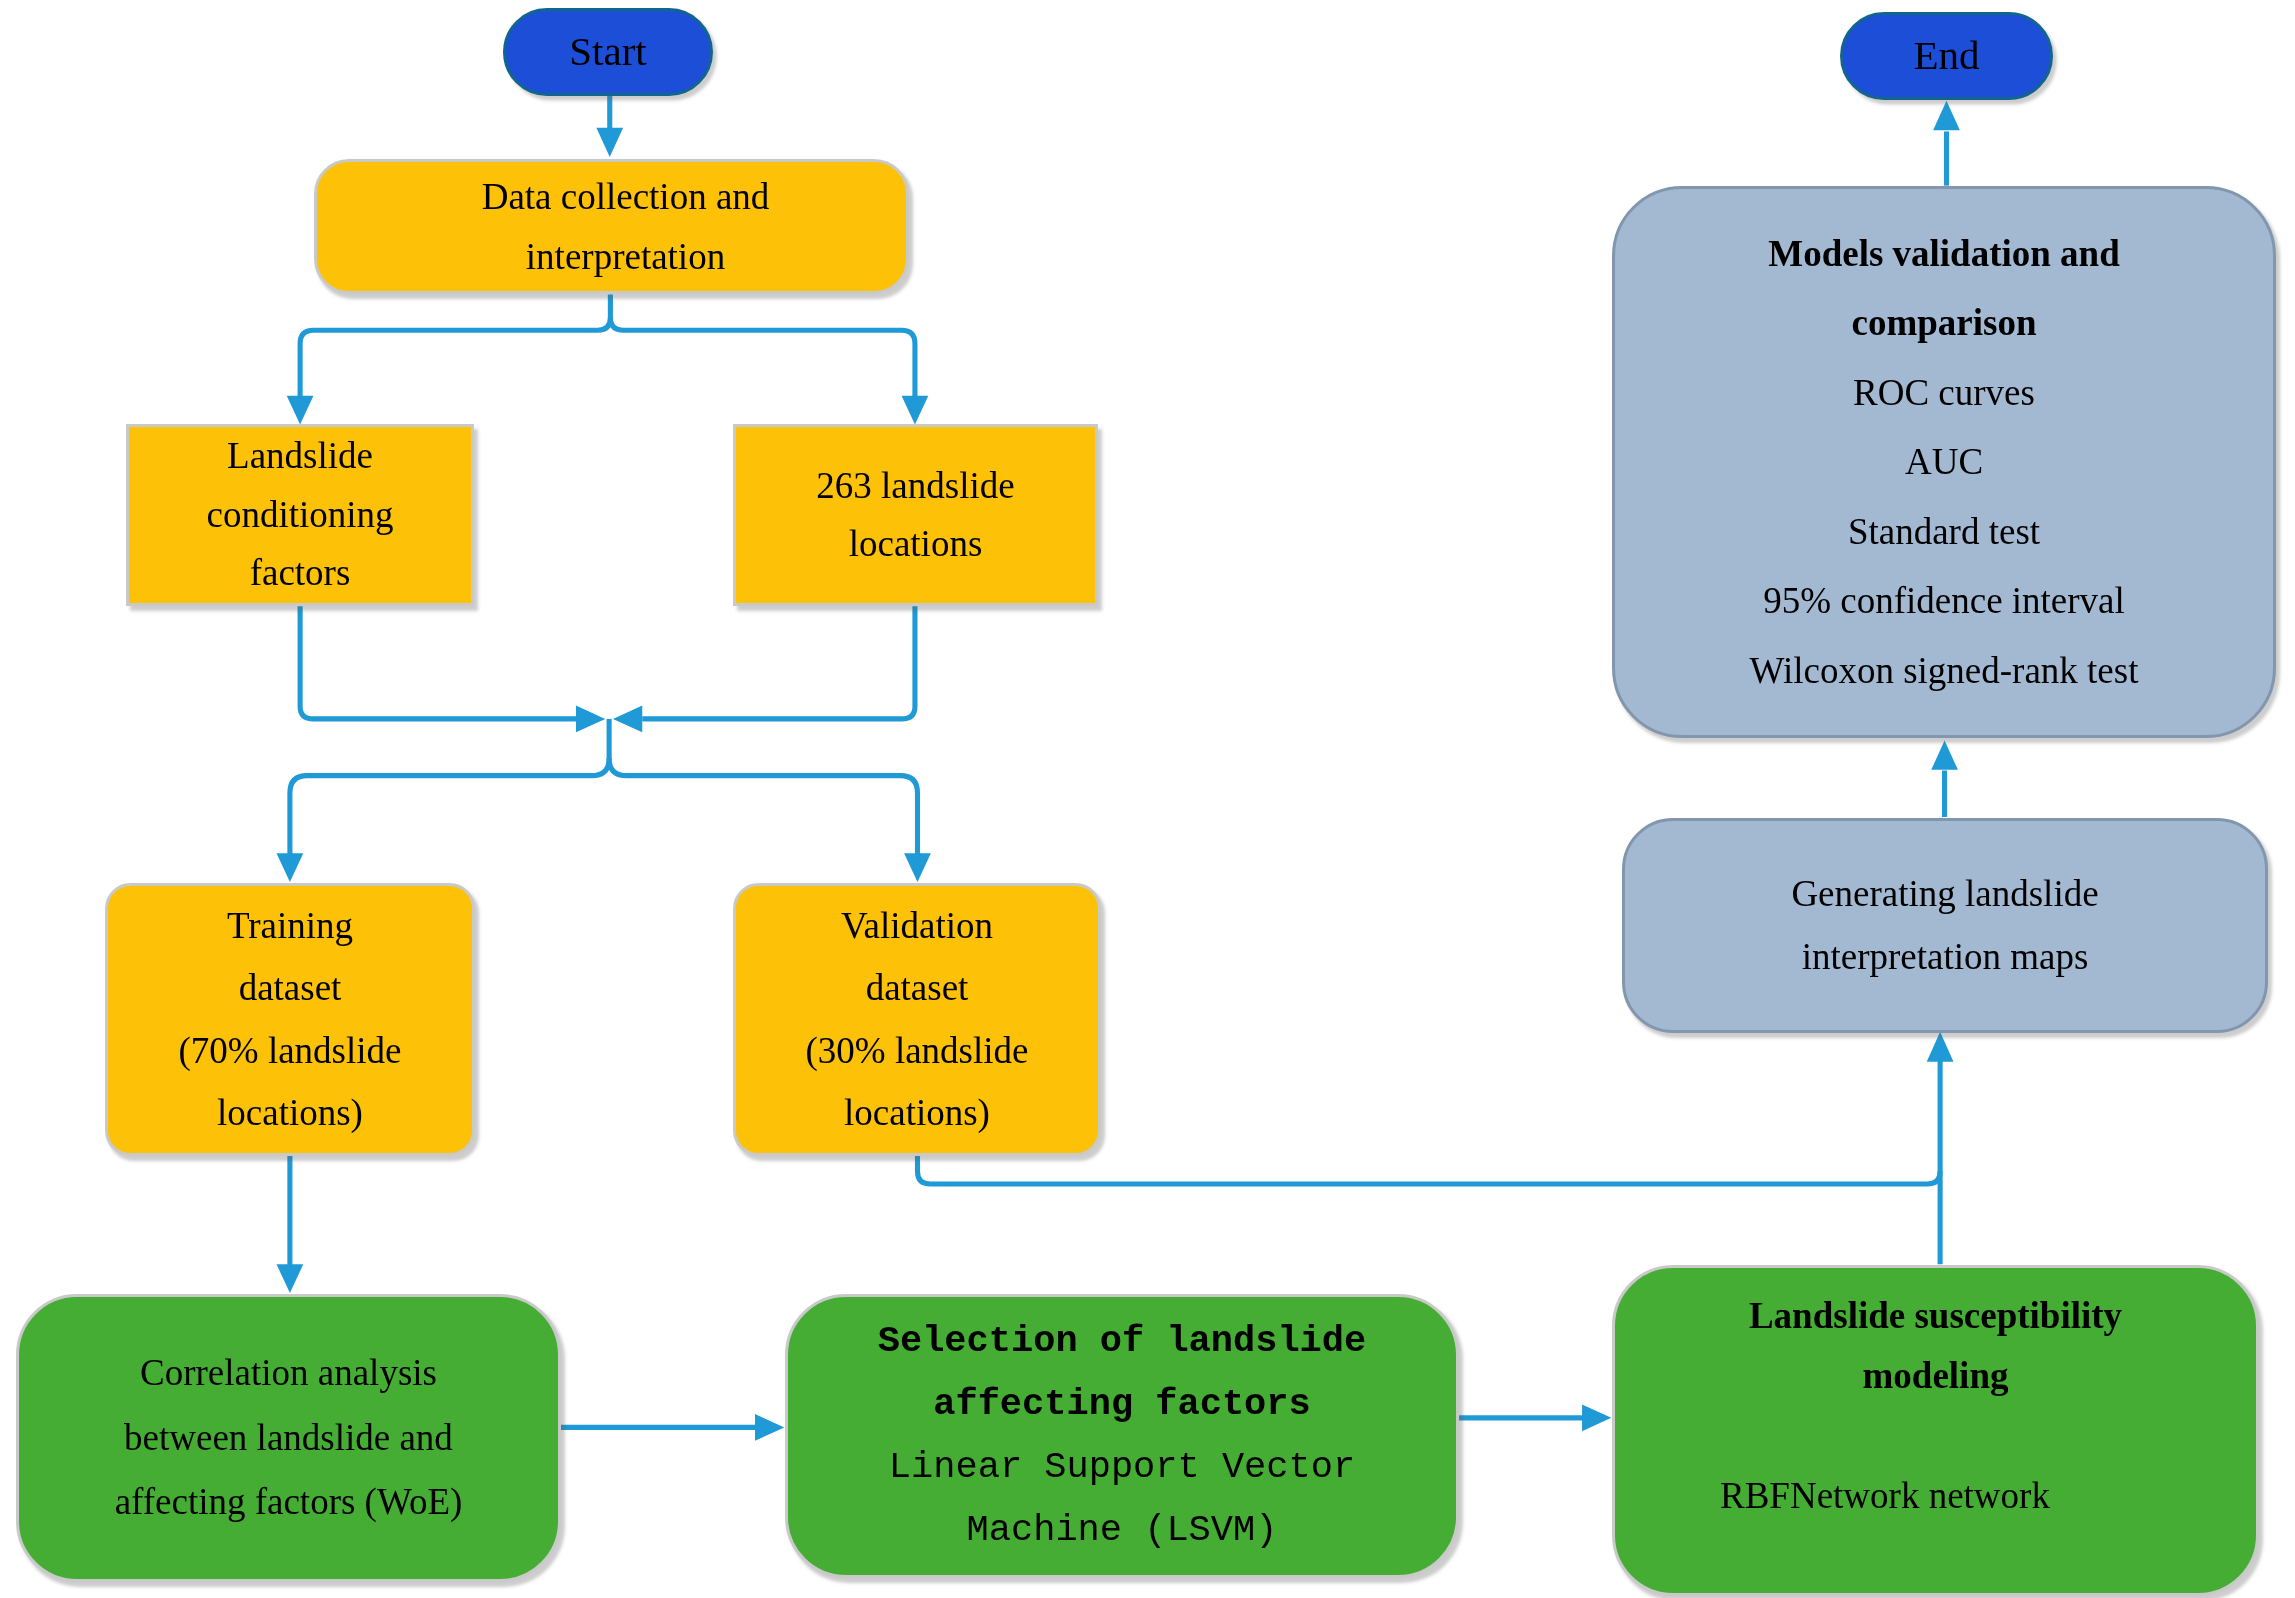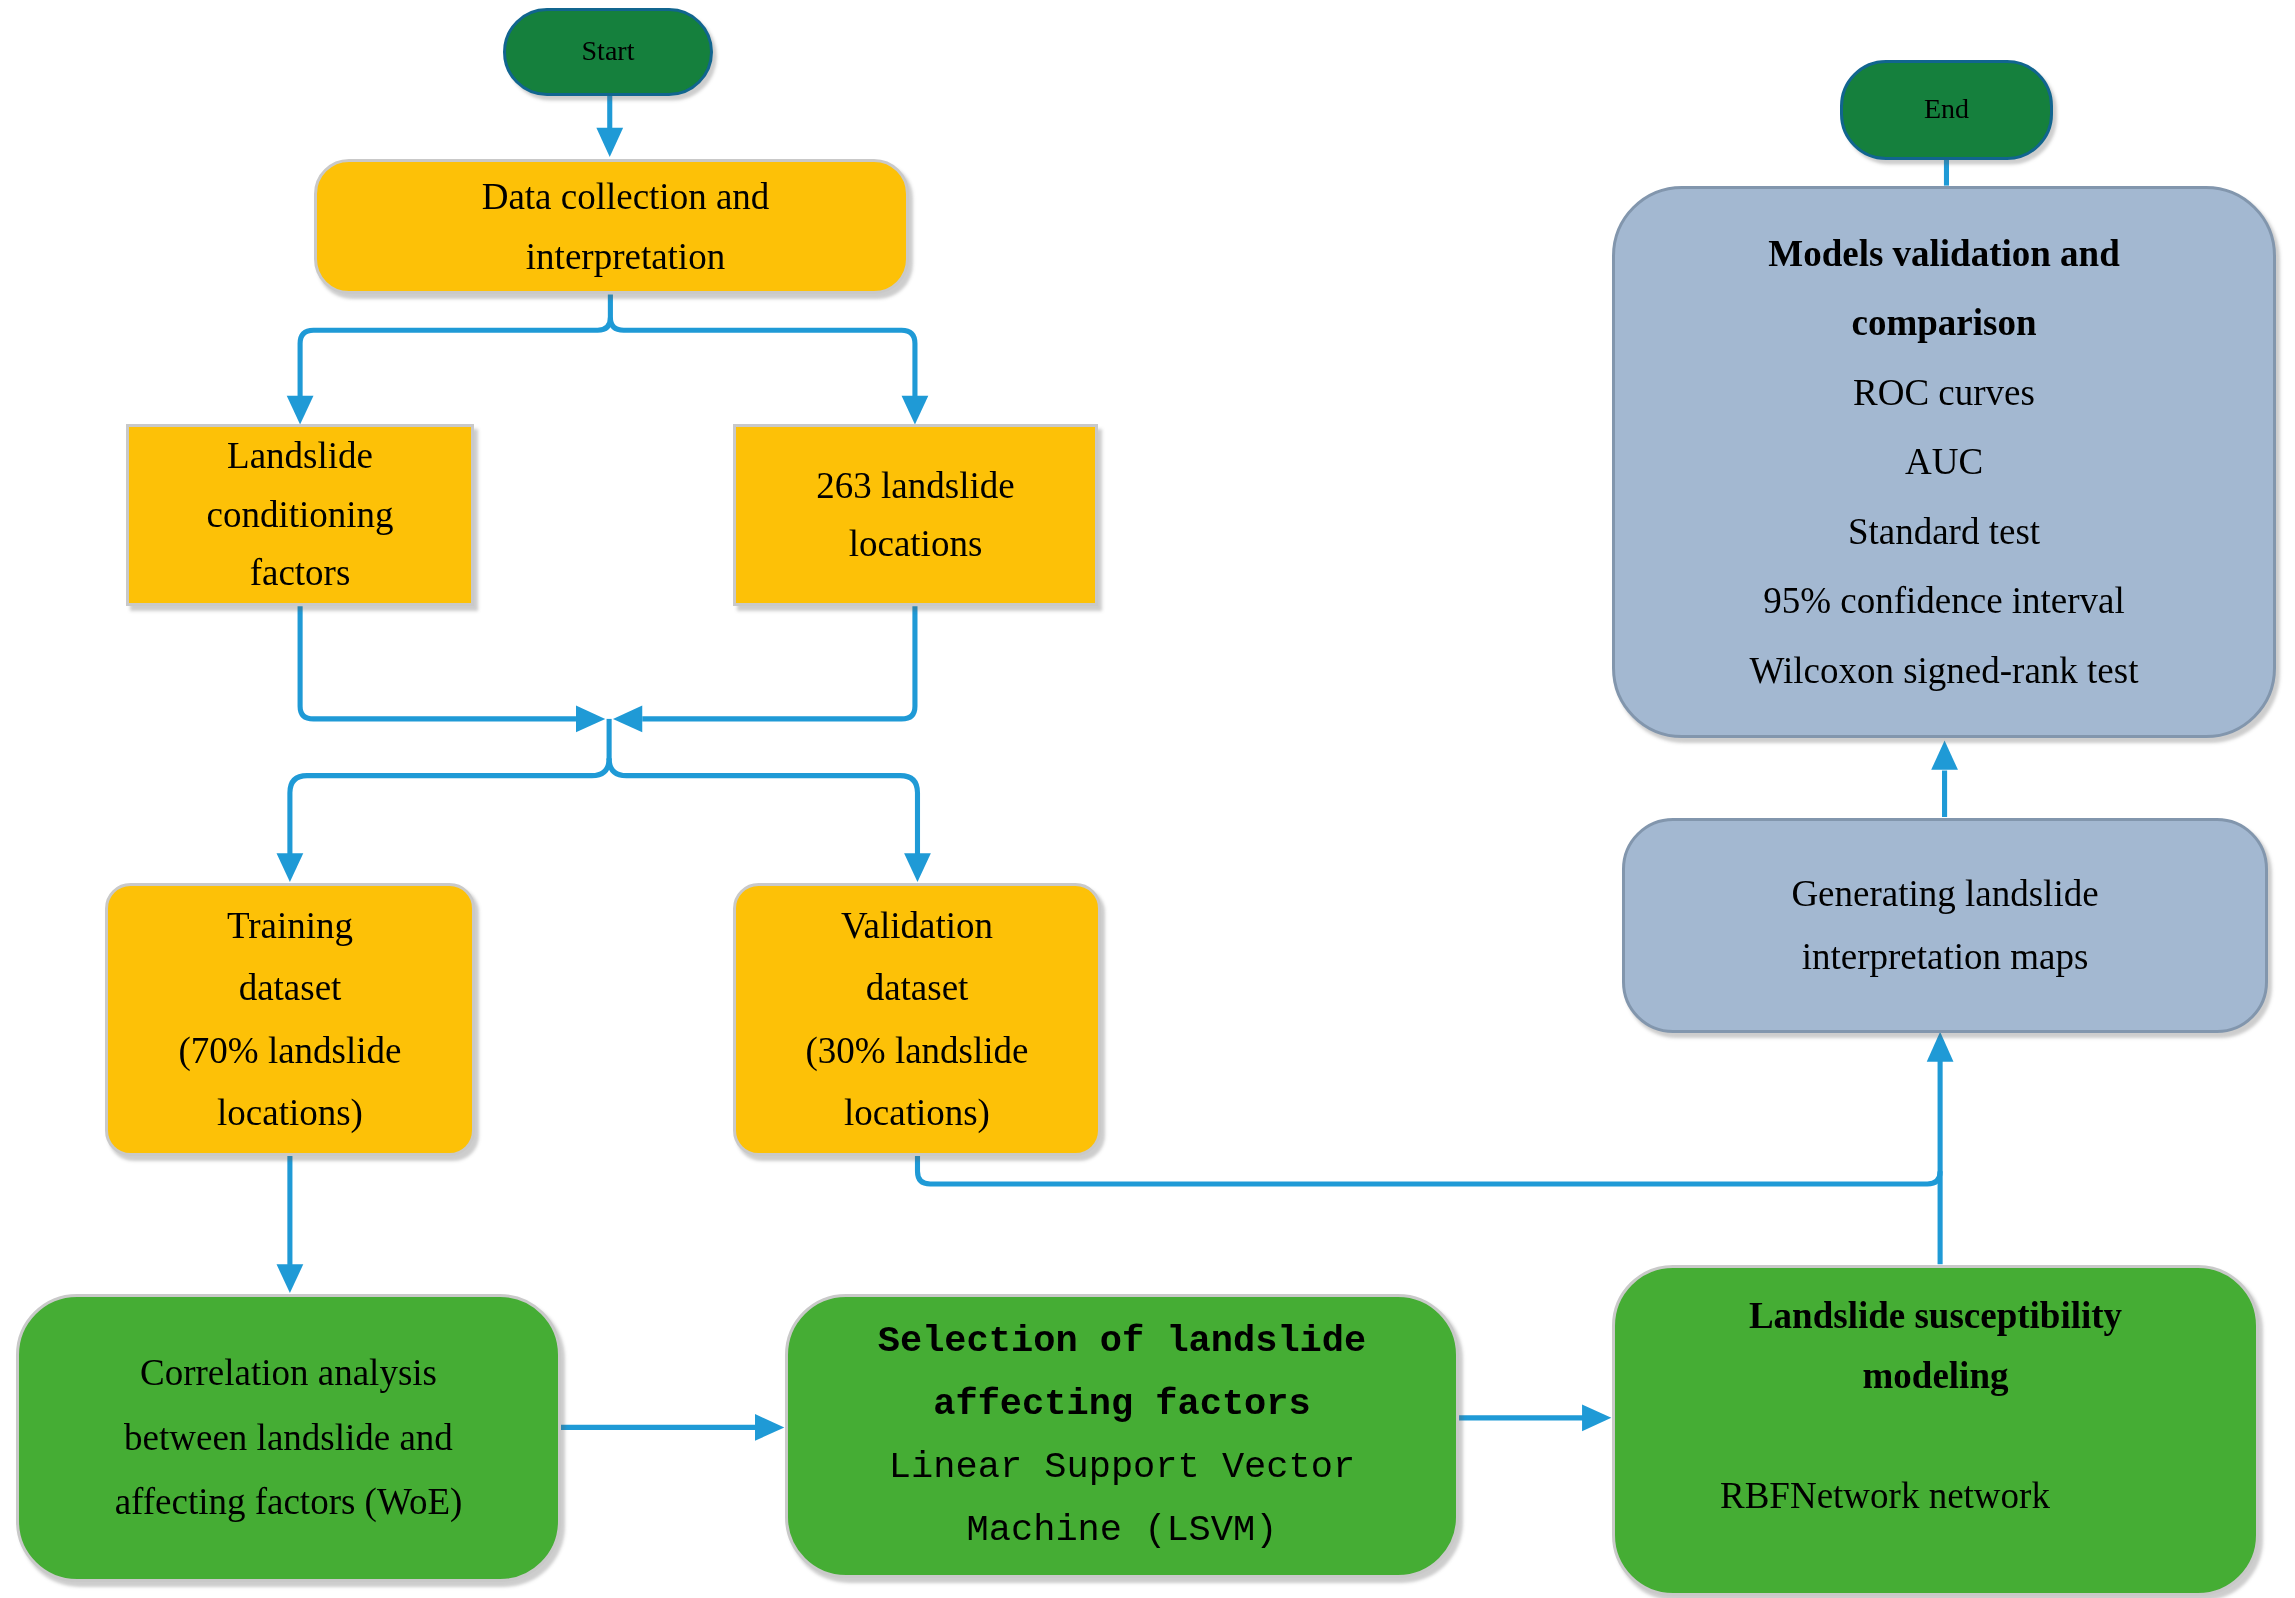--- a/index.html
+++ b/index.html
@@ -13,42 +13,42 @@
   #connector-layer{position:absolute;left:0;top:0;width:2295px;height:1599px;}
   .box{
     position:absolute;box-sizing:border-box;
     display:flex;flex-direction:column;align-items:center;justify-content:center;
     text-align:center;
     font-size:37px;line-height:1.6;
     white-space:pre-line;
   }
   .shadow{box-shadow:3.8px 4.5px 3.2px rgba(90,90,90,0.30);}
   .pill{
-    background:#15803d;border:3.8px solid #11658f;border-radius:46px;
-    font-size:28px;
+    background:#1d4ed8;border:3.8px solid #11658f;border-radius:46px;
+    font-size:41px;
   }
   .yellow{background:#fdc107;border:3.2px solid #c9c9c9;}
   .green{background:#45ad34;border:3.2px solid #c9c9c9;}
   .slate{background:#a3b8d1;border:3.2px solid #8296ad;}
   .bold{font-weight:bold;}
 
   
   #start        {left:503px;  top:7.6px;   width:210px;  height:88px;}
   #data-coll    {left:314px;  top:159px;  width:595px;  height:135px;  border-radius:35px; line-height:1.62;padding-left:28px;}
   #cond-factors {left:126px;  top:424px;  width:348px;  height:182px;  border-radius:0;    line-height:1.58;}
   #locations    {left:733px; top:424px;  width:365px;  height:182px;  border-radius:0;    line-height:1.58;}
   #training     {left:105px;  top:883px; width:370px;  height:273px;  border-radius:25.5px; line-height:1.68;justify-content:center;}
   #validation   {left:733px; top:883px; width:368px;  height:273px;  border-radius:25.5px; line-height:1.68;}
   #correlation  {left:16px;   top:1294px; width:545px;  height:288px;  border-radius:61px; line-height:1.75;}
   #selection    {left:785px; top:1294px; width:674px; height:284px;  border-radius:61px; line-height:1.7;font-family:Liberation Mono, monospace;}
   #modeling     {left:1612px; top:1265px; width:647px; height:331px;  border-radius:61px; line-height:1.62; justify-content:flex-start; padding-top:18px;}
   #modeling .items{align-self:stretch;text-align:left;padding-left:105px;white-space:pre-line;}
   #generating   {left:1622px; top:818px; width:646px; height:215px;  border-radius:51px; line-height:1.7;}
   #models-val   {left:1612px; top:186px;  width:664px; height:552px;  border-radius:70px;line-height:1.88;}
-  #end          {left:1840px; top:11.5px;   width:213px;  height:100px;margin-top:48px;}
+  #end          {left:1840px; top:11.5px;   width:213px;  height:88px;}
 </style>
 </head>
 <body>
 
 <div id="canvas">
 
   <svg id="connector-layer" viewBox="0 0 3602 2509" xmlns="http://www.w3.org/2000/svg">
     <g stroke="#1f9ad6" stroke-width="8" fill="none">
 
       <g>

